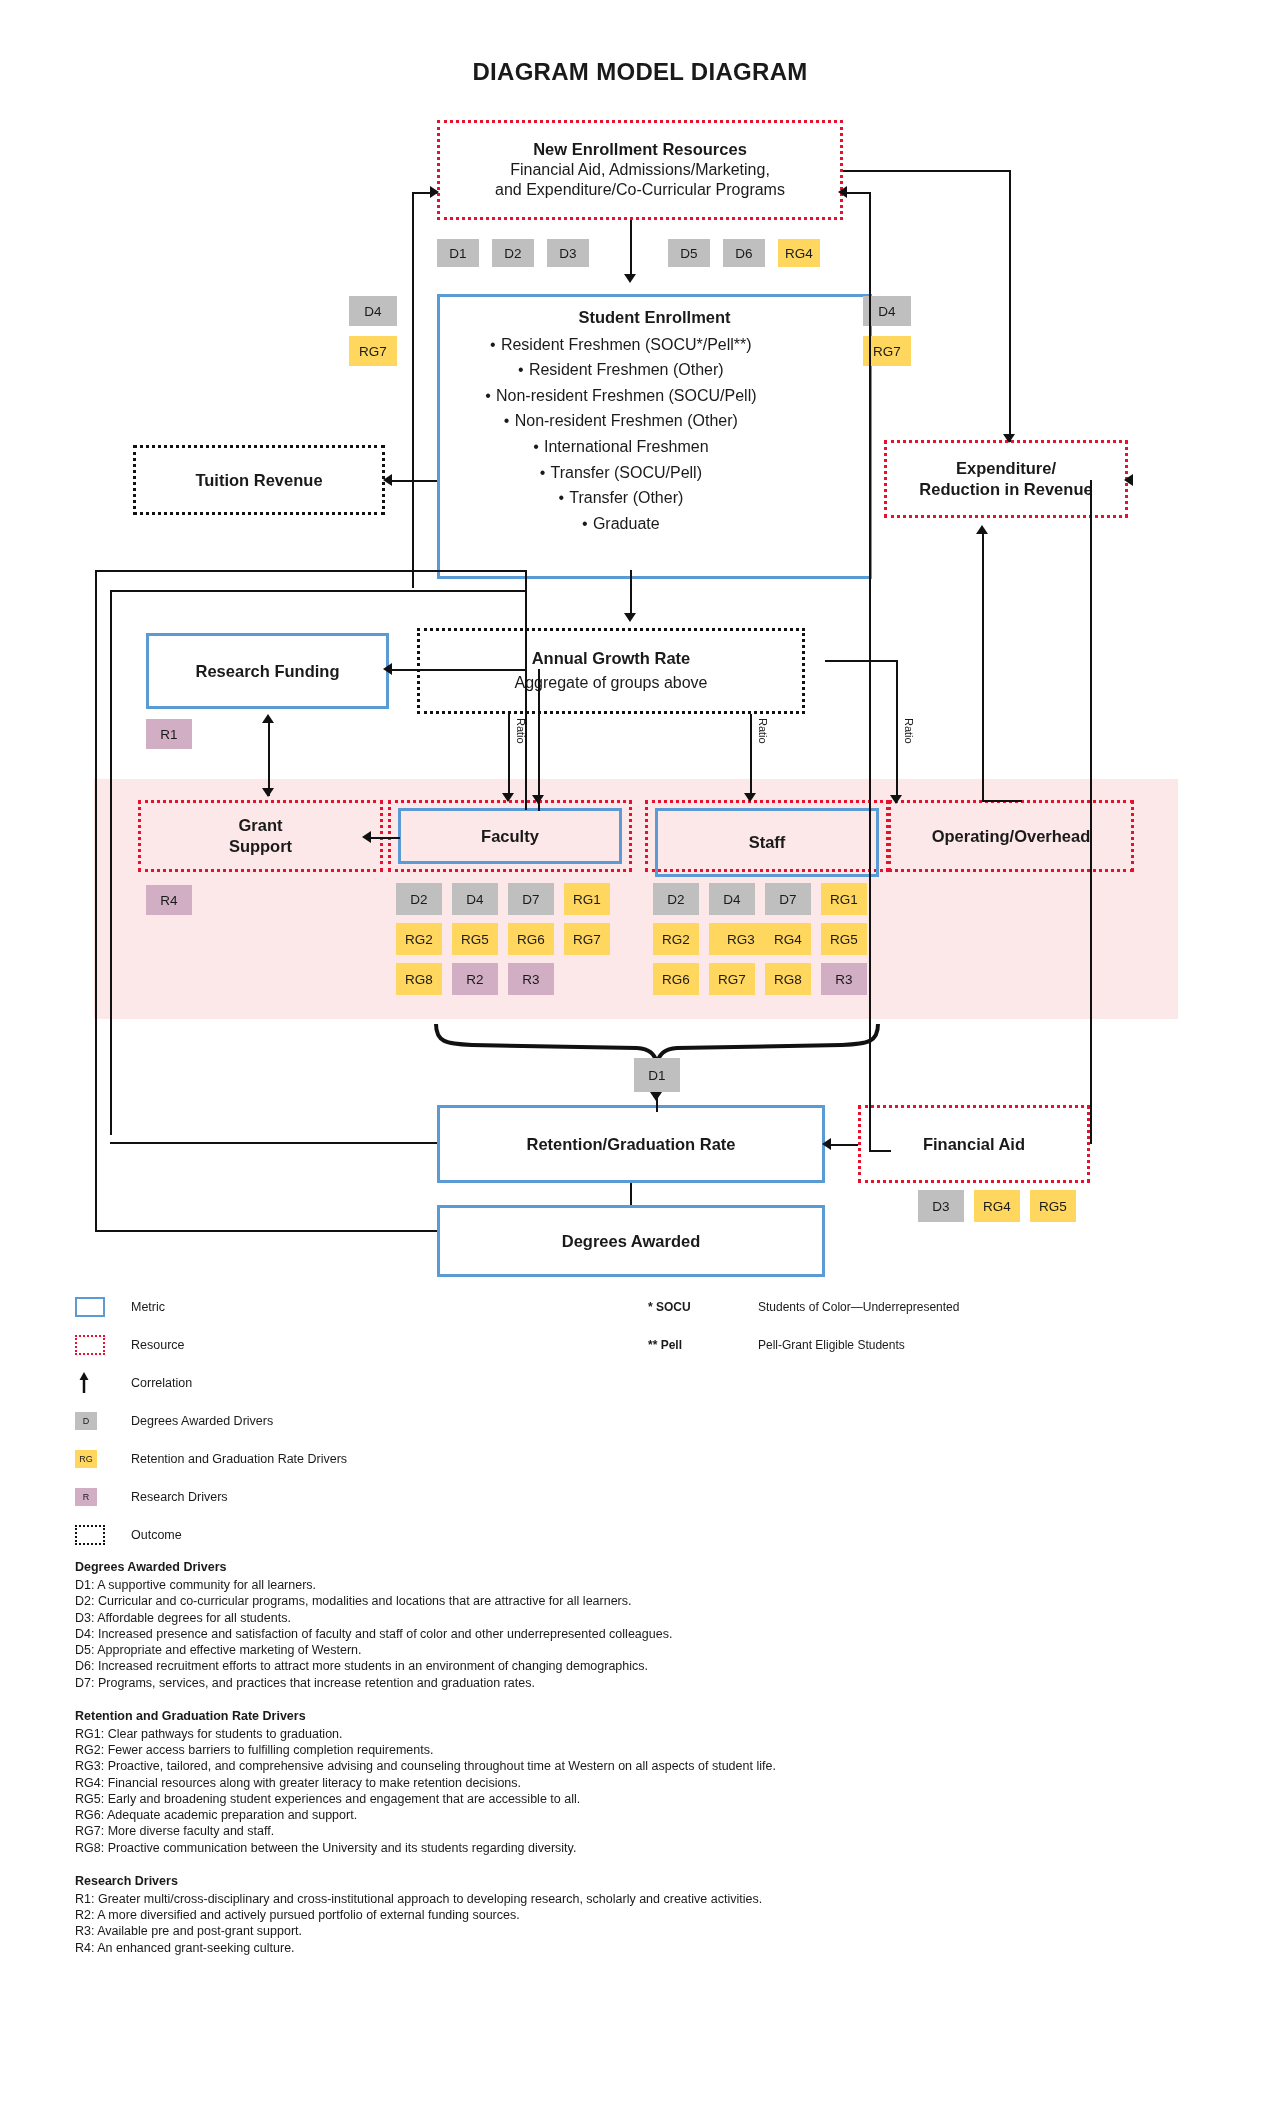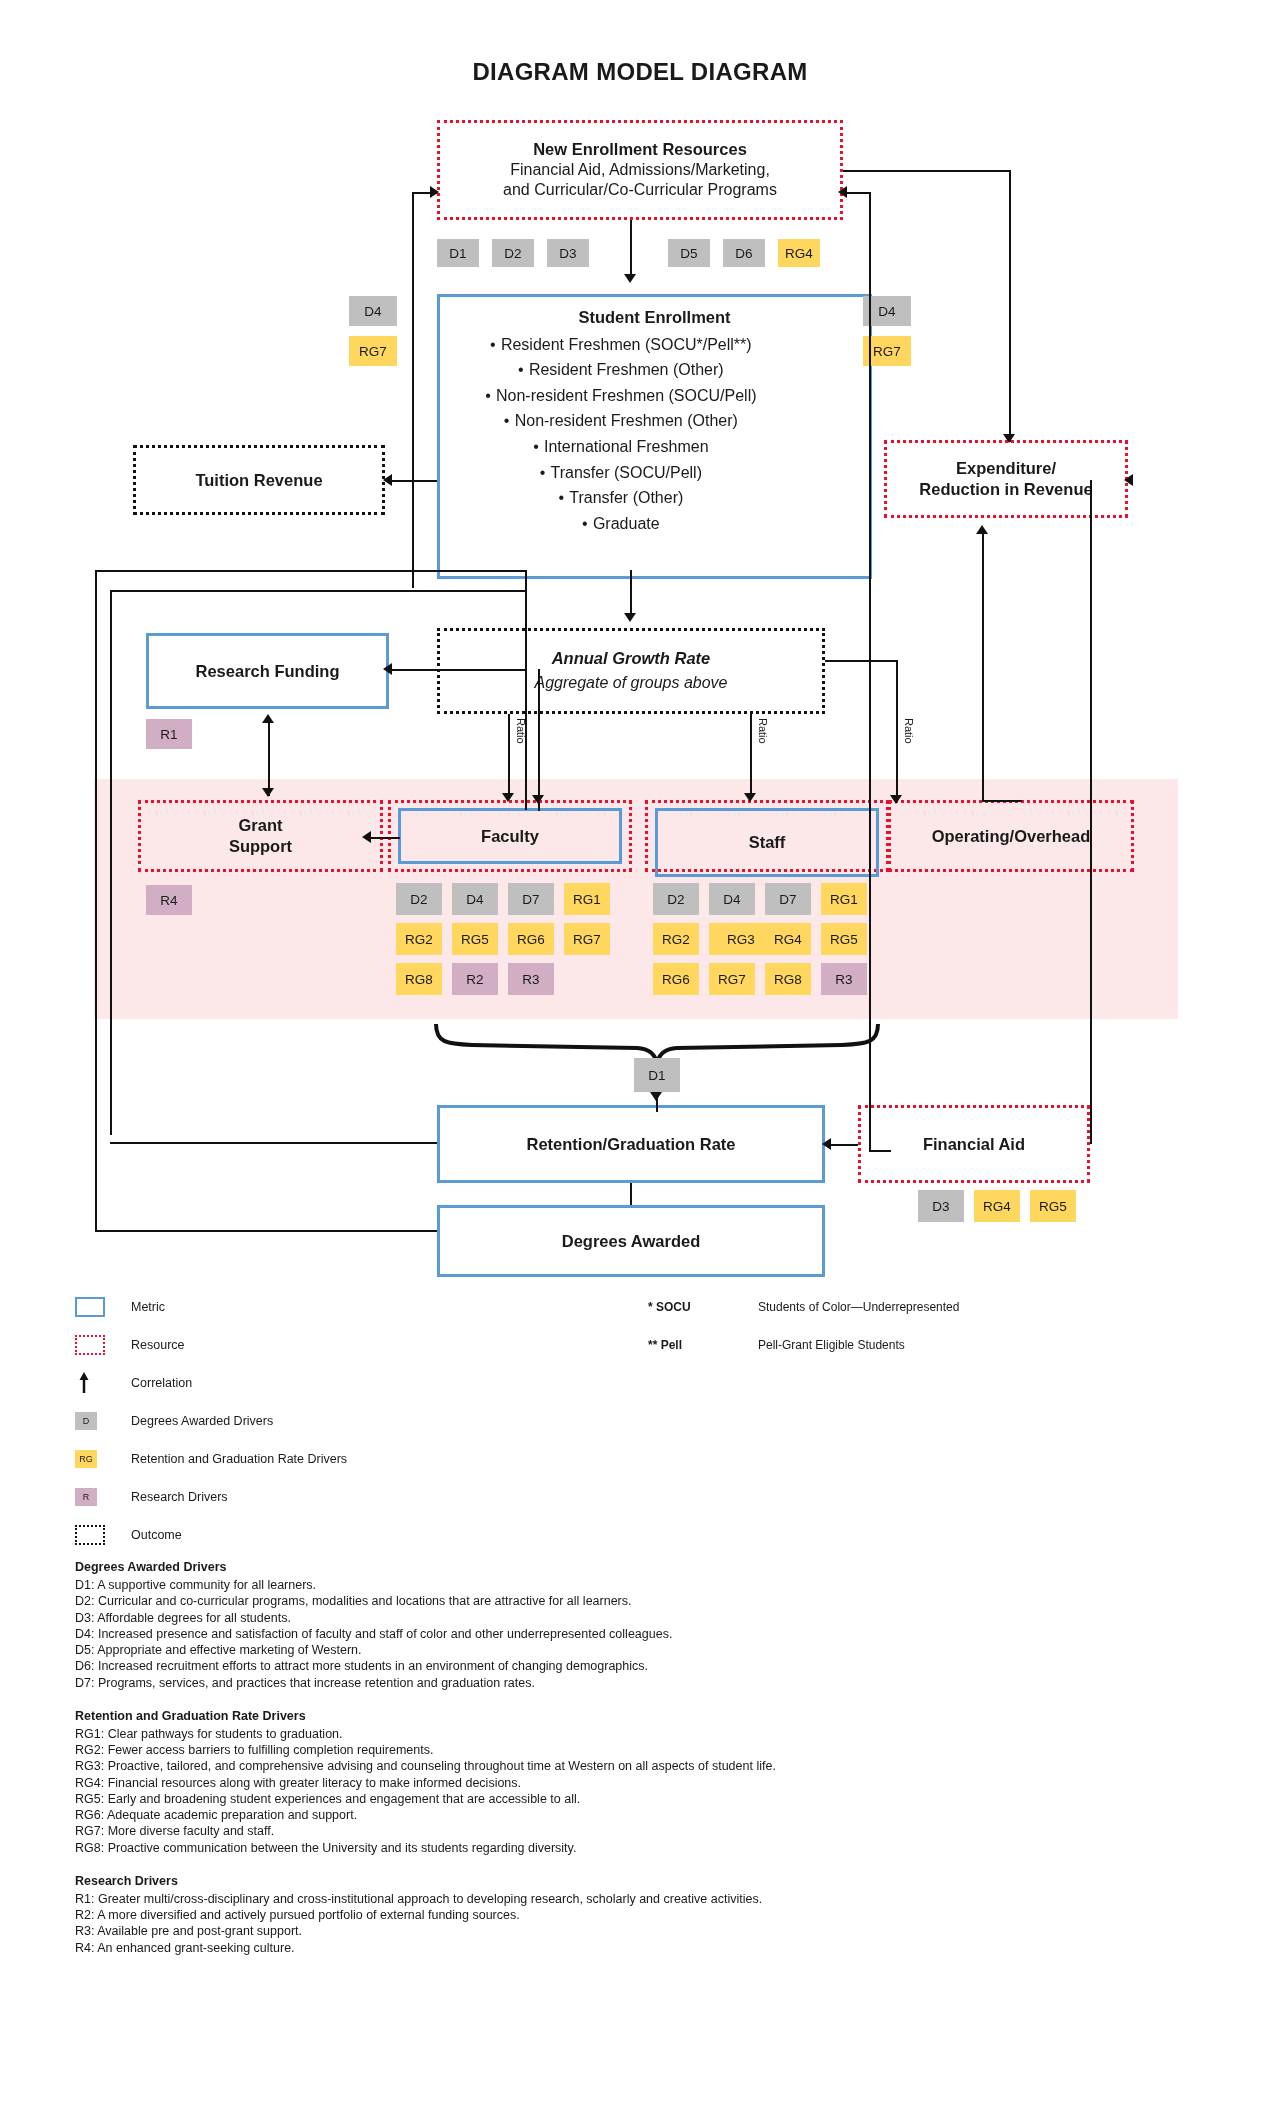--- a/index.html
+++ b/index.html
@@ -91,21 +91,21 @@
 
 <div class="stage">
 
   <div class="title">DIAGRAM MODEL DIAGRAM</div>
 
   <div class="pinkband" style="left:94px; top:779px; width:1084px; height:240px;"></div>
 
   <div class="node resource" style="left:437px; top:120px; width:406px; height:100px;">
     <div class="n-title">New Enrollment Resources</div>
     <div class="n-sub">Financial Aid, Admissions/Marketing,</div>
-    <div class="n-sub">and Curricular/Co-Curricular Programs</div>
+    <div class="n-sub">and Expenditure/Co-Curricular Programs</div>
   </div>
 
   <div class="badge b-d" style="left:437px; top:239px;">D1</div>
   <div class="badge b-d" style="left:492px; top:239px;">D2</div>
   <div class="badge b-d" style="left:547px; top:239px;">D3</div>
 
   <div class="badge b-d" style="left:668px; top:239px;">D5</div>
   <div class="badge b-d" style="left:723px; top:239px;">D6</div>
   <div class="badge b-rg" style="left:778px; top:239px;">RG4</div>
 
@@ -136,21 +136,21 @@
   <div class="node resource" style="left:884px; top:440px; width:244px; height:78px;">
     <div class="n-title">Expenditure/</div>
     <div class="n-title">Reduction in Revenue</div>
   </div>
 
   <div class="node metric" style="left:146px; top:633px; width:243px; height:76px;">
     <div class="n-title">Research Funding</div>
   </div>
   <div class="badge b-r" style="left:146px; top:719px; width:46px; height:30px;">R1</div>
 
-  <div class="node outcome" style="left:437px; top:628px; width:388px; height:86px;font-style:italic;">
+  <div class="node outcome" style="left:417px; top:628px; width:388px; height:86px;">
     <div class="n-title">Annual Growth Rate</div>
     <div class="n-sub" style="margin-top:4px;">Aggregate of groups above</div>
   </div>
 
   <div class="ratio-lbl" style="left:515px; top:718px;">Ratio</div>
   <div class="ratio-lbl" style="left:757px; top:718px;">Ratio</div>
   <div class="ratio-lbl" style="left:903px; top:718px;">Ratio</div>
 
   <div class="node resource" style="left:138px; top:800px; width:245px; height:72px;">
     <div class="n-title">Grant</div>
@@ -365,21 +365,21 @@
       <div class="dv-item">D5: Appropriate and effective marketing of Western.</div>
       <div class="dv-item">D6: Increased recruitment efforts to attract more students in an environment of changing demographics.</div>
       <div class="dv-item">D7: Programs, services, and practices that increase retention and graduation rates.</div>
     </div>
 
     <div class="dv-block">
       <div class="dv-head">Retention and Graduation Rate Drivers</div>
       <div class="dv-item">RG1: Clear pathways for students to graduation.</div>
       <div class="dv-item">RG2: Fewer access barriers to fulfilling completion requirements.</div>
       <div class="dv-item">RG3: Proactive, tailored, and comprehensive advising and counseling throughout time at Western on all aspects of student life.</div>
-      <div class="dv-item">RG4: Financial resources along with greater literacy to make informed decisions.</div>
+      <div class="dv-item">RG4: Financial resources along with greater literacy to make retention decisions.</div>
       <div class="dv-item">RG5: Early and broadening student experiences and engagement that are accessible to all.</div>
       <div class="dv-item">RG6: Adequate academic preparation and support.</div>
       <div class="dv-item">RG7: More diverse faculty and staff.</div>
       <div class="dv-item">RG8: Proactive communication between the University and its students regarding diversity.</div>
     </div>
 
     <div class="dv-block">
       <div class="dv-head">Research Drivers</div>
       <div class="dv-item">R1: Greater multi/cross-disciplinary and cross-institutional approach to developing research, scholarly and creative activities.</div>
       <div class="dv-item">R2: A more diversified and actively pursued portfolio of external funding sources.</div>

